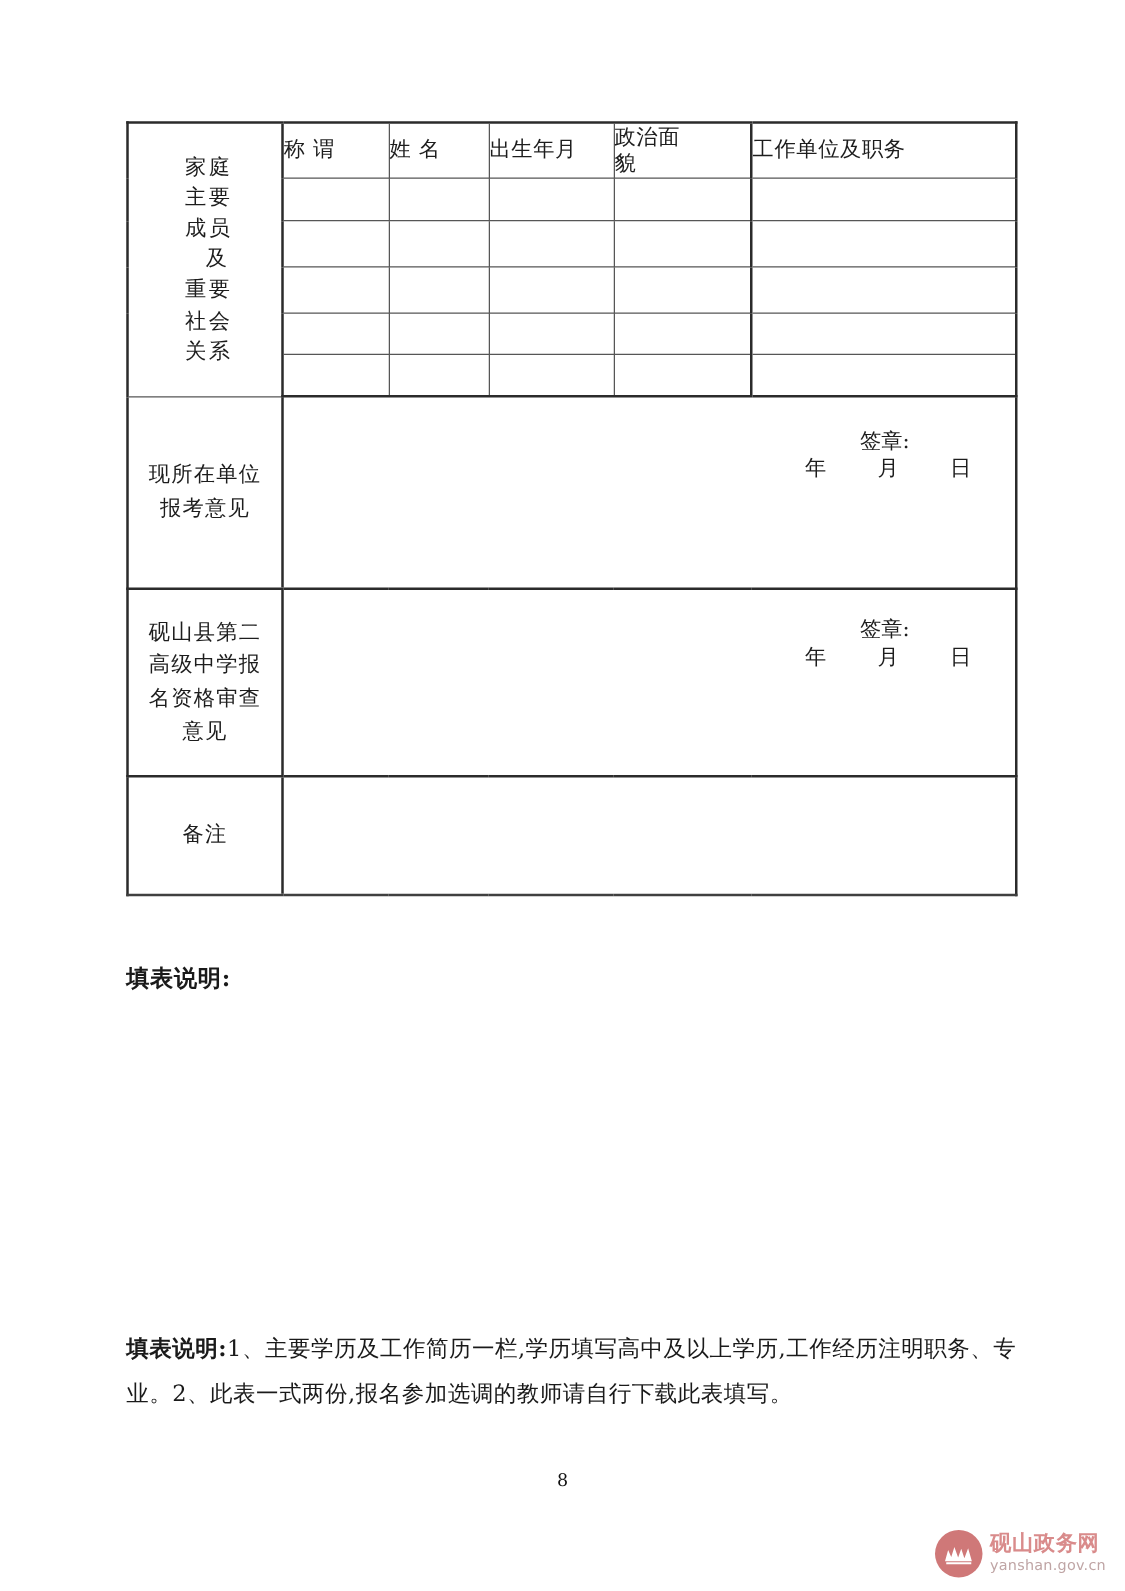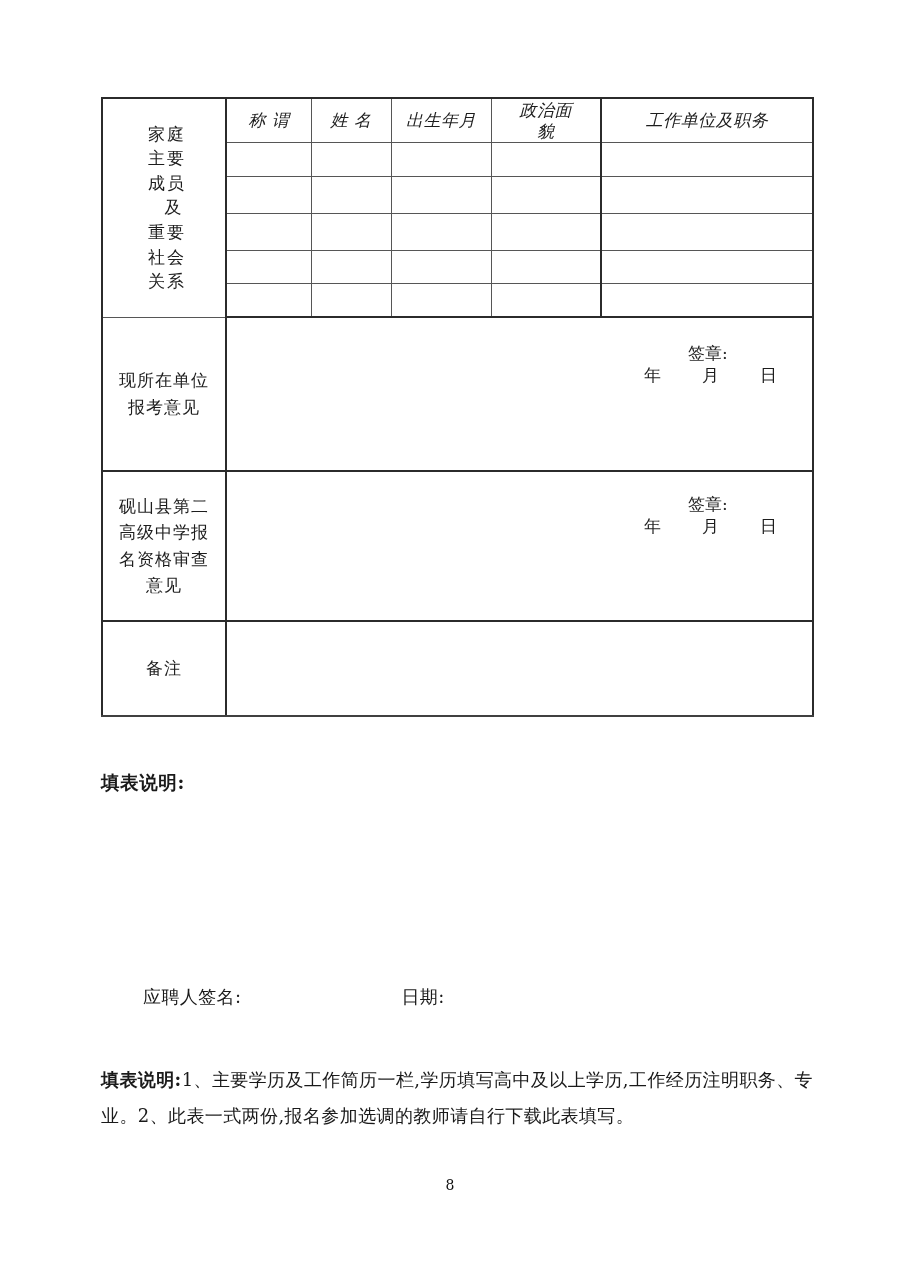--- a/index.html
+++ b/index.html
@@ -40,47 +40,45 @@
     color: #1d1d1d;
   }
   .form-table .outer-l { border-left: 2px solid #2b2b2b; }
   .form-table .outer-r { border-right: 2px solid #2b2b2b; }
   .form-table .outer-t { border-top: 2px solid #2b2b2b; }
   .form-table .outer-b { border-bottom: 2px solid #404040; }
   .form-table .sep-b { border-bottom: 2px solid #2b2b2b; }
   .form-table .divider-v { border-left: 2px solid #2b2b2b; }
 
   .hdr-cell {
-    text-align: center;
     font-size: 17px;
     line-height: 1.18;
     padding: 6px 2px;
     letter-spacing: 0.5px;
-    font-style: italic;
   }
 
   
   .vlabel-family {
     text-align: center;
     font-size: 17px;
     line-height: 1.45;
     padding: 4px 0;
   }
   .vlabel-family .stack {
     display: inline-block;
     text-align: center;
   }
   .vlabel-family .ln {
     display: block;
     white-space: nowrap;
     letter-spacing: 2px;
   }
   .vlabel-family .ln.i0 { margin-left: 6px; }
   .vlabel-family .ln.i1 { margin-left: 6px; }
-  .vlabel-family .ln.i2 { margin-left: 6px; }
+  .vlabel-family .ln.i2 { margin-left: 6px; font-family: Liberation Serif, serif; }
   .vlabel-family .ln.i3 { margin-left: 20px; }
   .vlabel-family .ln.i4 { margin-left: 6px; }
   .vlabel-family .ln.i5 { margin-left: 6px; }
   .vlabel-family .ln.i6 { margin-left: 6px; }
 
   .blockLabel {
     text-align: center;
     font-size: 17px;
     line-height: 1.55;
     padding: 4px 6px;
@@ -309,24 +307,33 @@
 
       <tr>
         <td class="blockLabel outer-l outer-b" style="height:93px">备注</td>
         <td class="divider-v outer-b outer-r" colspan="5"></td>
       </tr>
     </tbody>
   </table>
 
   <div class="txt heading-bold" id="promise-title">填表说明:</div>
 
-  <div class="txt" id="signature-line">
-    <span class="nm">应聘人签名:</span><span class="dt">日期:</span>
-  </div>
 
   <div class="txt para" id="instructions">
     <span class="lead">填表说明:</span><span>1、主要学历及工作简历一栏,学历填写高中及以上学历,工作经历注明职务、专业。2、此表一式两份,报名参加选调的教师请自行下载此表填写。</span>
   </div>
 
   <div id="page-number">8</div>
 
+  <div id="watermark">
+    <div class="logo-mark">
+      <svg width="24" height="18" viewBox="0 0 24 18" aria-hidden="true">
+        <path d="M1 15 L3.5 6 L6 11.5 L8.5 3.5 L11.5 12 L14 5 L16.5 12.5 L19.5 4.5 L22.5 15 Z" fill="#ffffff"></path>
+        <path d="M2 16.5 L22 16.5" stroke="#ffffff" stroke-width="1.6" fill="none"></path>
+      </svg>
+    </div>
+    <div class="wm-text">
+      <span class="wm-cn">砚山政务网</span>
+      <span class="wm-en">yanshan.gov.cn</span>
+    </div>
+  </div>
 
 </div>
 
 </body></html>

